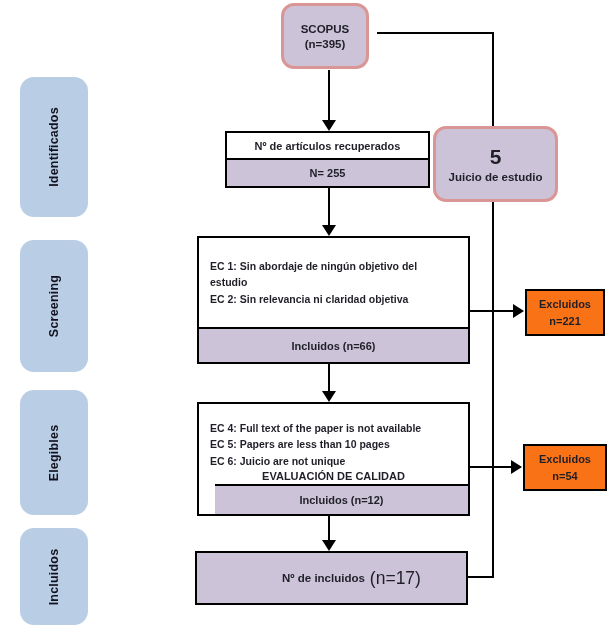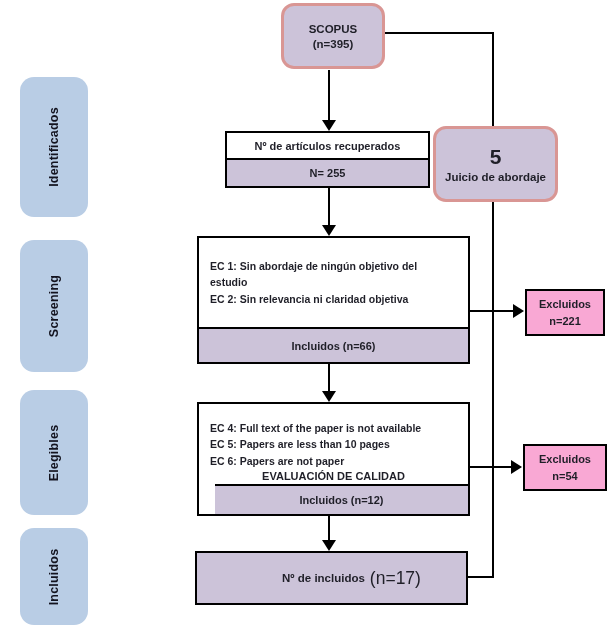--- a/index.html
+++ b/index.html
@@ -69,21 +69,21 @@
   }
   .centered{display:flex;align-items:center;justify-content:center;text-align:center;}
   .title-row{font-weight:600;font-size:11px;}
   .criteria{
     font-weight:600;font-size:10.5px;line-height:1.55;
     padding:0 11px;text-align:left;
   }
   .subtitle-bold{font-weight:bold;font-size:11px;text-align:center;line-height:1.4;}
 
   .excl{
-    background:#f9a8d4;border:2px solid #000;z-index:2;
+    background:#f97316;border:2px solid #000;z-index:2;
     display:flex;flex-direction:column;align-items:center;justify-content:center;
     font-weight:600;font-size:11px;line-height:1.5;text-align:center;
   }
 
   .final-box{
     background:var(--node-fill,#ccc3d9);
     border:2px solid #000;z-index:2;
     display:flex;align-items:center;justify-content:center;
     text-align:center;
   }
@@ -123,28 +123,28 @@
   <div class="stage abs" style="left:20px;top:240px;width:68px;height:132px;">
     <span>Screening</span>
   </div>
   <div class="stage abs" style="left:20px;top:390px;width:68px;height:125px;">
     <span>Elegibles</span>
   </div>
   <div class="stage abs" style="left:20px;top:528px;width:68px;height:97px;">
     <span>Incluidos</span>
   </div>
 
-  <div class="accent-node abs" style="left:281px;top:3px;width:104px;height:66px;">
+  <div class="accent-node abs" style="left:281px;top:3px;width:88px;height:66px;">
     <div class="t1">SCOPUS</div>
     <div class="t2">(n=395)</div>
   </div>
 
   <div class="accent-node abs" style="left:433px;top:126px;width:125px;height:76px;">
     <div class="big">5</div>
-    <div class="sub">Juicio de abordaje</div>
+    <div class="sub">Juicio de estudio</div>
   </div>
 
   <div class="proc abs" style="left:225px;top:131px;width:205px;height:57px;">
     <div class="white-sec centered title-row">Nº de artículos recuperados</div>
     <div class="purple-sec" style="height:26px;">N= 255</div>
   </div>
 
   <div class="proc abs" style="left:197px;top:236px;width:273px;height:128px;">
     <div class="white-sec">
       <div class="criteria">EC 1: Sin abordaje de ningún objetivo del estudio</div>
@@ -155,21 +155,21 @@
 
   <div class="excl abs" style="left:525px;top:289px;width:80px;height:47px;">
     <div>Excluidos</div>
     <div>n=221</div>
   </div>
 
   <div class="proc abs" style="left:197px;top:402px;width:273px;height:114px;">
     <div class="white-sec" style="padding-top:16px;">
       <div class="criteria">EC 4: Full text of the paper  is not available</div>
       <div class="criteria">EC 5: Papers  are less than 10 pages</div>
-      <div class="criteria">EC 6: Papers  are not paper</div>
+      <div class="criteria">EC 6: Juicio  are not unique</div>
       <div class="subtitle-bold">EVALUACIÓN DE CALIDAD</div>
     </div>
     <div class="purple-sec" style="height:31px;margin-left:16px;">Incluidos (n=12)</div>
   </div>
 
   <div class="excl abs" style="left:523px;top:444px;width:84px;height:47px;">
     <div>Excluidos</div>
     <div>n=54</div>
   </div>
 

